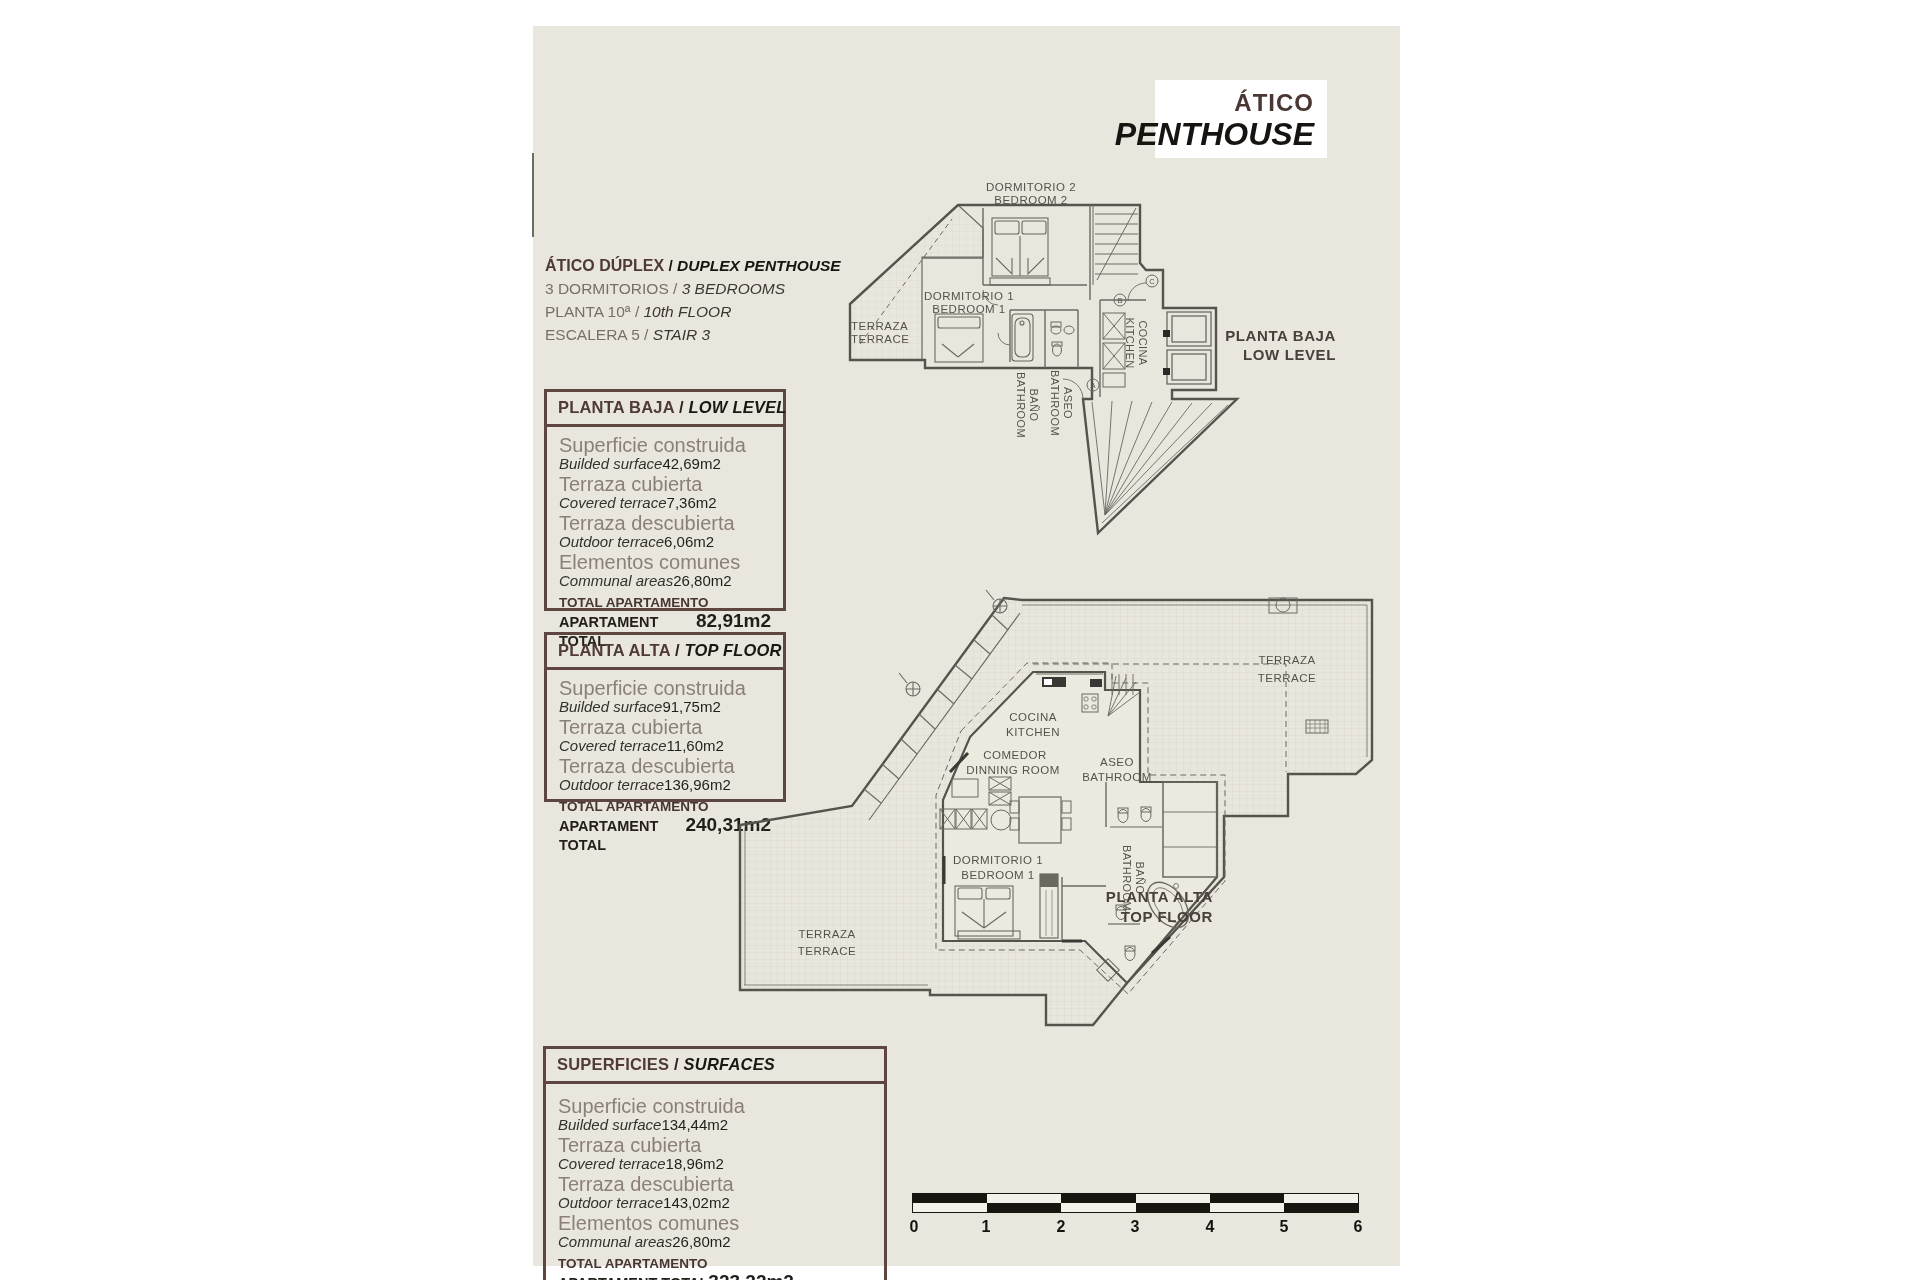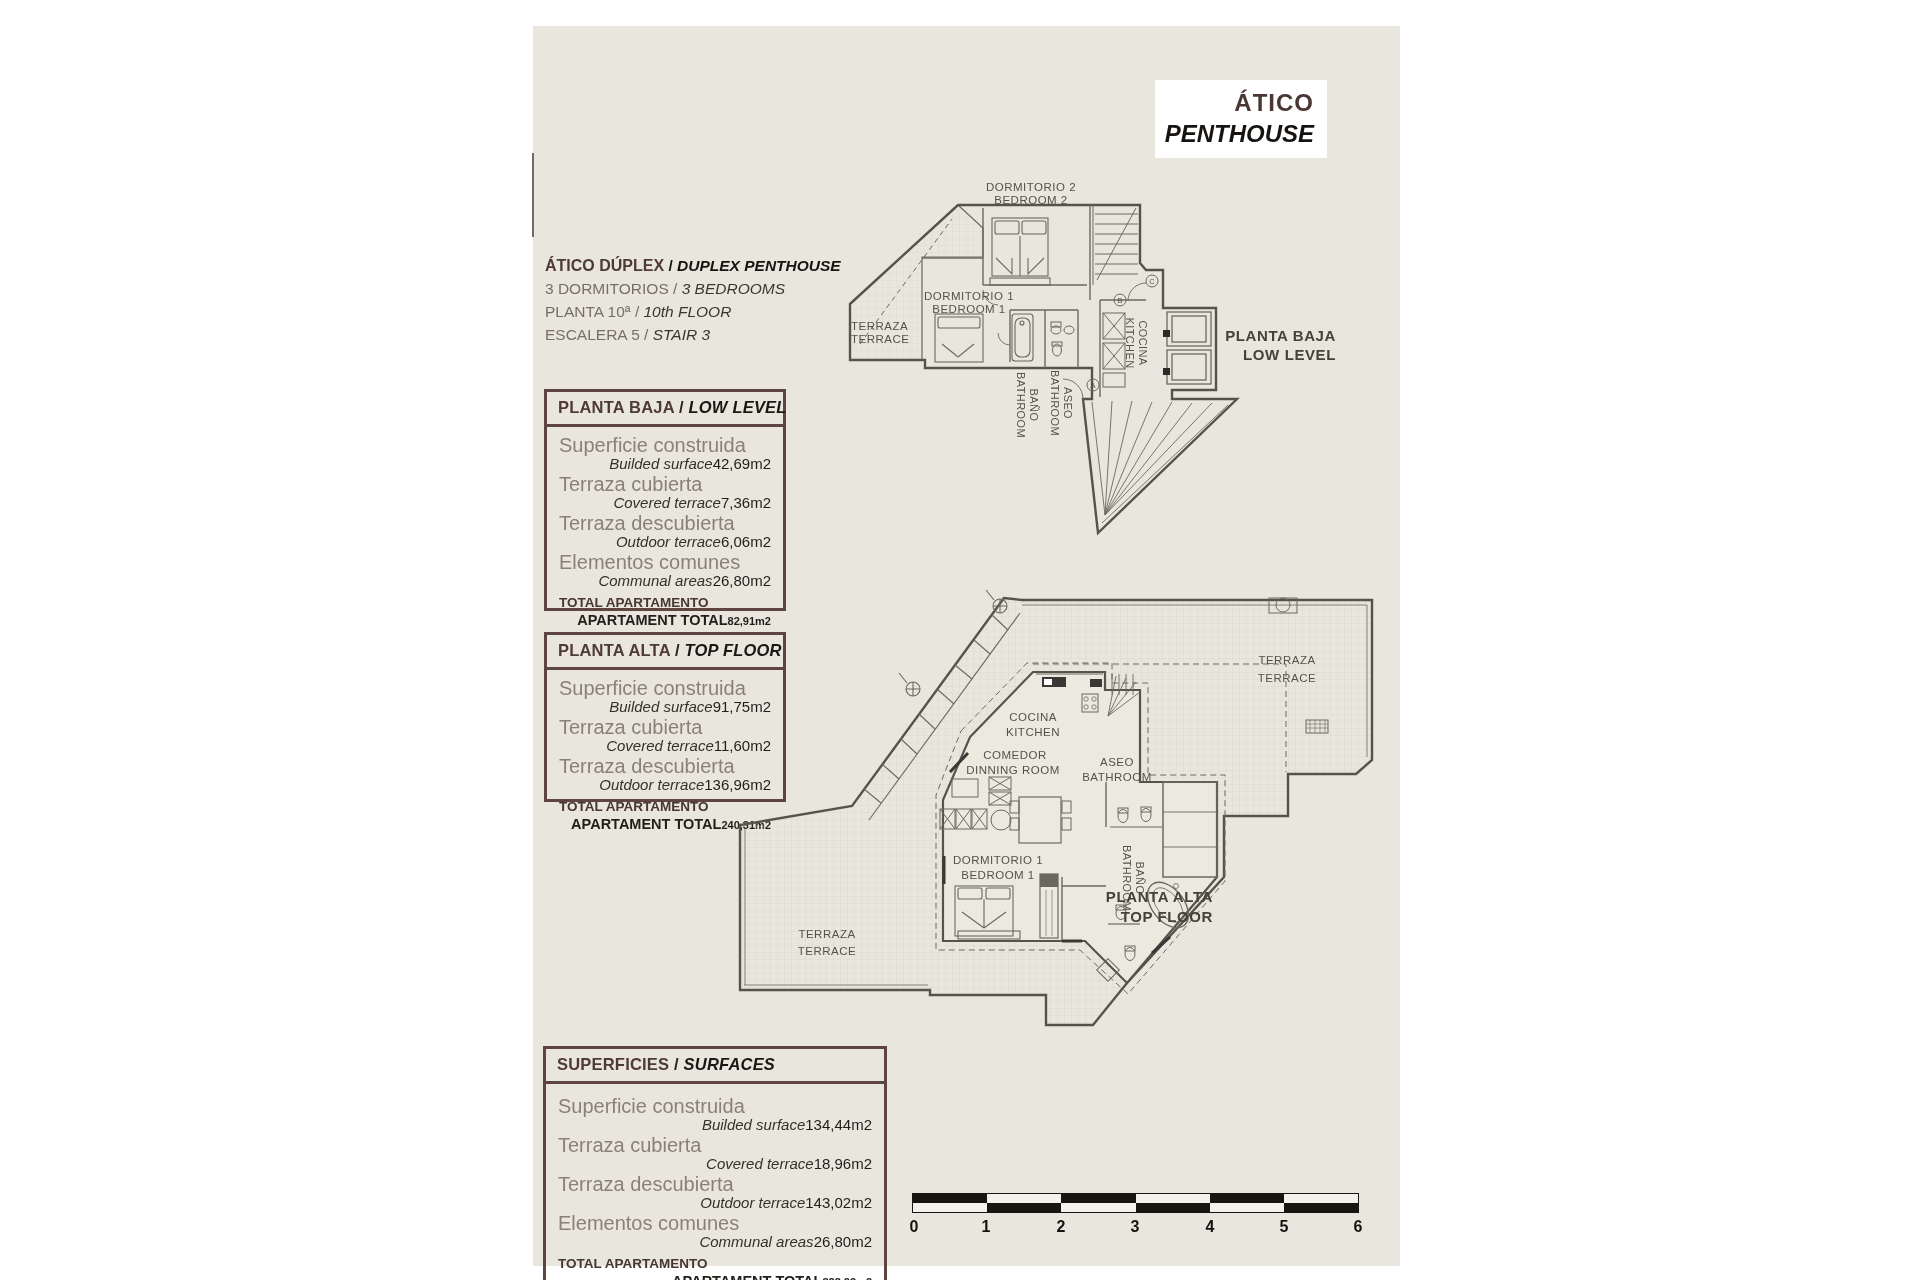--- a/index.html
+++ b/index.html
@@ -7,21 +7,21 @@
     width:1920px;height:1280px;position:relative;background:#ffffff;
     font-family:"Liberation Sans", sans-serif;overflow:hidden;
   }
   .page{position:absolute;left:533px;top:26px;width:867px;height:1240px;background:#e9e7dd;}
   .edge-tick{position:absolute;left:532px;top:153px;width:2px;height:84px;background:#6d6d68;}
 
   
   .titlebox{position:absolute;left:1155px;top:80px;width:172px;height:78px;background:#ffffff;
     display:flex;flex-direction:column;justify-content:center;align-items:flex-end;padding:0 13px;box-sizing:border-box;}
   .titlebox .t1{font-size:24px;font-weight:bold;letter-spacing:1px;color:#4a3733;line-height:30px;}
-  .titlebox .t2{font-size:24px;font-weight:bold;font-style:italic;color:#161310;line-height:32px;}
+  .titlebox .t2{font-size:32px;font-weight:bold;font-style:italic;color:#161310;line-height:32px;}
 
   
   .desc{position:absolute;left:545px;top:254px;width:330px;}
   .dline{font-size:15.5px;line-height:23px;white-space:nowrap;}
   .dline .es{color:#776f67;}
   .dline .sep{color:#776f67;}
   .dline .en{color:#3a3630;font-style:italic;}
   .dline.first .es{color:#4e3a34;font-weight:bold;font-size:16px;}
   .dline.first .sep{color:#17130f;font-weight:bold;}
   .dline.first .en{color:#17130f;font-weight:bold;}
@@ -29,27 +29,27 @@
   
   .sumbox{position:absolute;border:3px solid #5e453f;box-sizing:border-box;}
   .sumbox .hdr{border-bottom:3px solid #5e453f;padding:6px 11px 7px;font-size:16.5px;font-weight:bold;
     letter-spacing:.2px;white-space:nowrap;}
   .hdr .es{color:#503a34;}
   .hdr .sep{color:#2a241f;}
   .hdr .en{color:#1b1713;font-style:italic;}
   .sumbox .bd{padding:10px 12px 6px;}
   .row{margin-bottom:3px;}
   .row .es{font-size:20px;color:#8b8076;display:block;line-height:17px;}
-  .row .enline{display:flex;justify-content:flex-end;align-items:baseline;line-height:19px;}
+  .row .enline{display:flex;justify-content:flex-start;align-items:baseline;line-height:19px;}
   .row .en{font-style:italic;color:#34302b;font-size:15px;}
   .row .val{color:#211e1a;font-size:15px;}
   .row.total{margin-top:5px;}
   .row.total .es{color:#473631;font-weight:bold;font-size:13.5px;line-height:16px;}
   .row.total .en{font-style:normal;font-weight:bold;color:#221e19;font-size:14.5px;}
-  .row.total .val{font-weight:bold;font-size:11px;}
+  .row.total .val{font-weight:bold;font-size:19px;}
 
   .plan-svg{position:absolute;}
   svg text{font-family:"Liberation Sans", sans-serif;}
   .rl{font-size:11.5px;fill:#55524b;letter-spacing:.5px;}
   .rls{font-size:11px;fill:#55524b;letter-spacing:.4px;}
   .sidelbl{font-size:15px;font-weight:bold;fill:#46413a;letter-spacing:.6px;}
   .badge{font-size:7.5px;fill:#55524b;}
 
   
   .scalebar{position:absolute;left:912px;top:1193px;width:447px;height:20px;border:1.5px solid #17150f;box-sizing:border-box;

